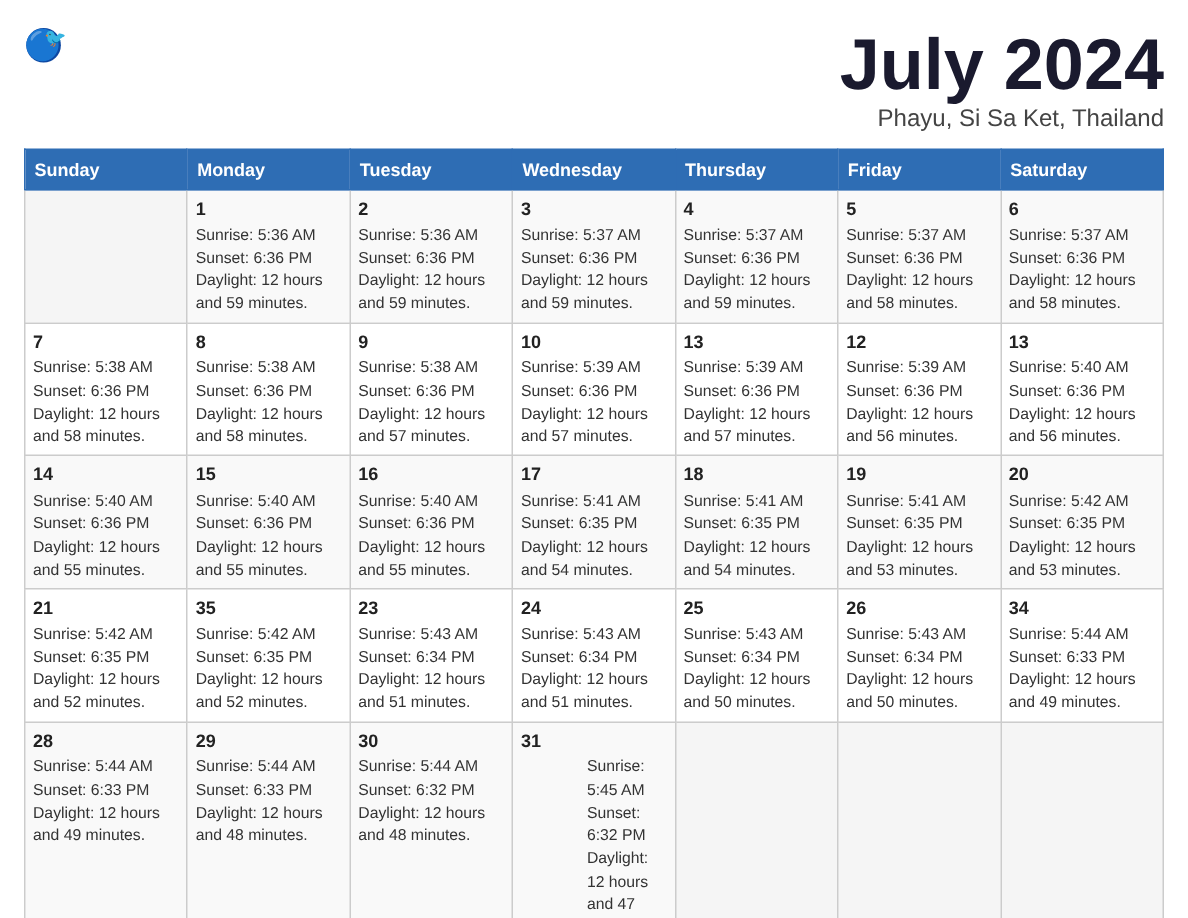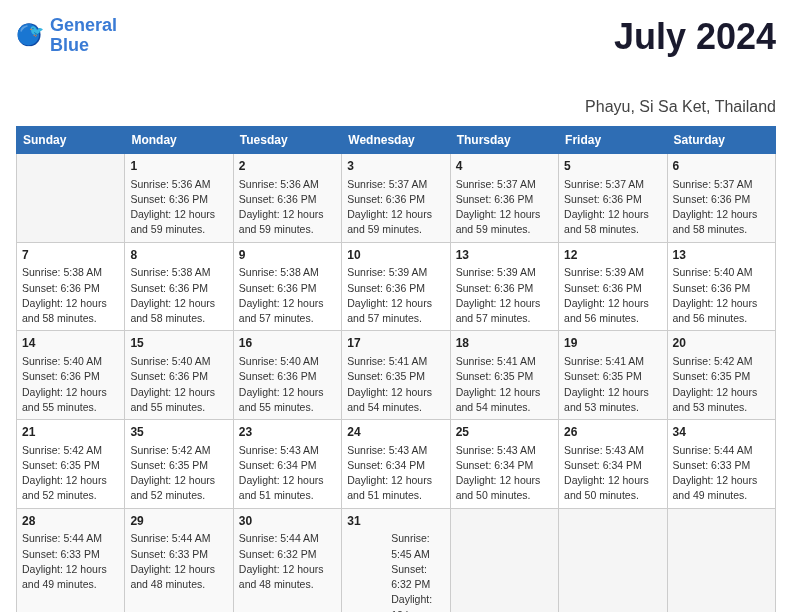--- a/index.html
+++ b/index.html
@@ -31,28 +31,27 @@
       color: #3a7bd5;
     }
     .logo-bird {
       width: 30px;
       height: 30px;
     }
     .title-block {
       text-align: right;
     }
     .month-year {
-      font-size: 36px;
+      font-size: 48px;
       font-weight: bold;
       color: #1a1a2e;
     }
     .location {
       font-size: 16px;
       color: #444;
-      margin-top: 40px;
     }
     table {
       width: 100%;
       border-collapse: collapse;
       font-size: 11px;
       padding-left: 36px;
     }
     thead tr th {
       background-color: #2e6db4;
       color: #fff;
@@ -90,26 +89,20 @@
   </style>
 </head>
 <body>
 
 <div class="header">
   <div class="logo">
     <svg class="logo-bird" viewBox="0 0 40 40">
       <text y="28" font-size="28">🔵</text>
       <text y="18" x="18" font-size="16">🐦</text>
     </svg>
-    <div>
-      <div class="logo-text">
-        <span>General</span><br>
-        <span style="color:#3a7bd5">Blue</span>
-      </div>
-    </div>
   </div>
   <div class="title-block">
     <div class="month-year">July 2024</div>
     <div class="location">Phayu, Si Sa Ket, Thailand</div>
   </div>
 </div>
 
 <table>
   <thead>
     <tr id="header-row">

